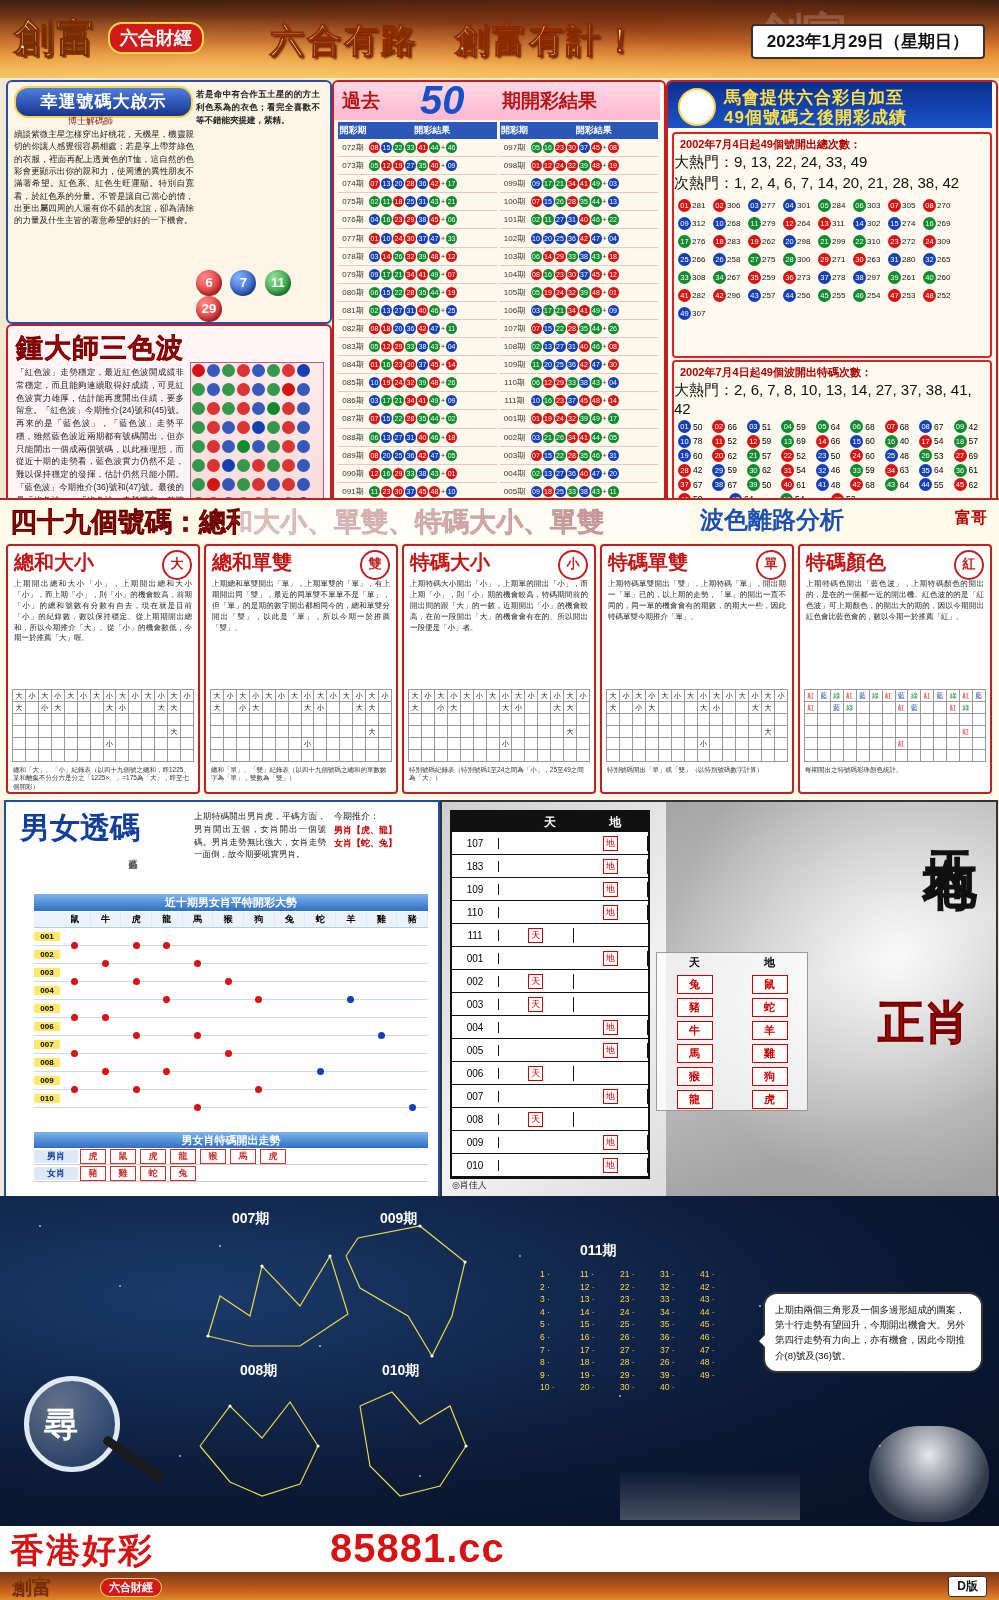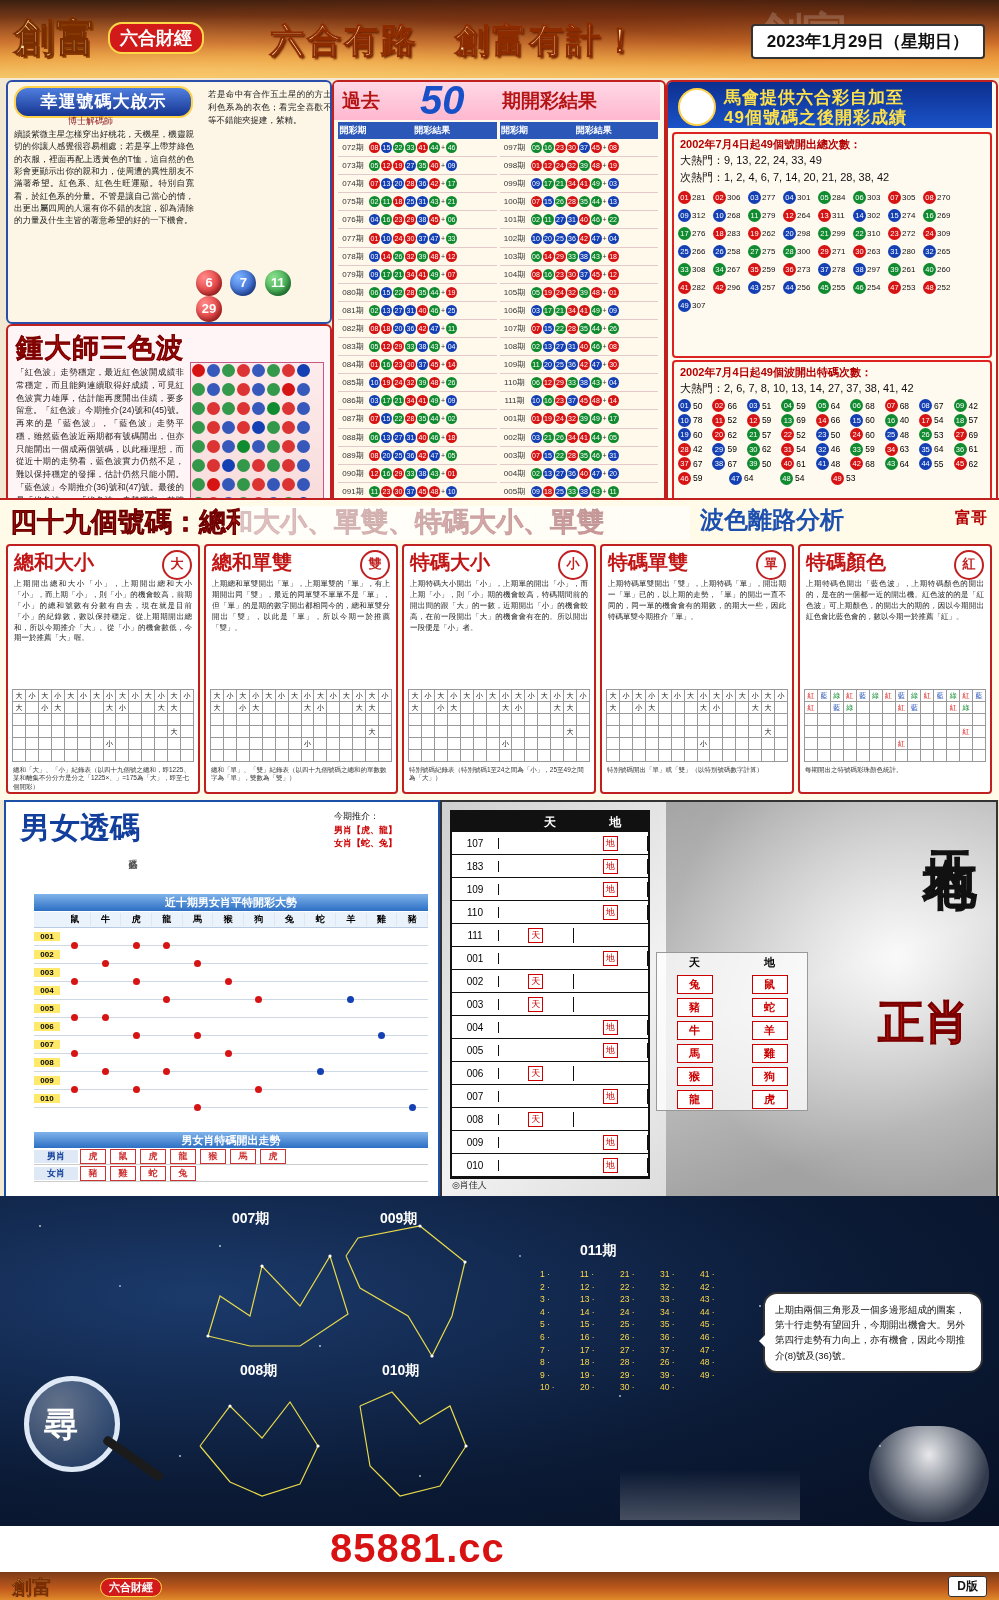--- a/index.html
+++ b/index.html
@@ -30,21 +30,21 @@
   .panel{position:absolute;background:#fff;border:2px solid #c02020;border-radius:6px;overflow:hidden;}
 
   
   .p-lucky{left:6px;top:2px;width:322px;height:240px;background:#fdf6e6;border:2px solid #2b4fa8;}
   .lucky-title{position:absolute;left:6px;top:4px;width:175px;height:28px;border-radius:14px;
     background:linear-gradient(180deg,#4f7fe0,#16348f);border:2px solid #ffd24a;color:#fff;font-size:17px;font-weight:bold;
     text-align:center;line-height:28px;letter-spacing:1px;}
   .lucky-sub{position:absolute;left:60px;top:33px;font-size:9px;color:#8a1616;}
   .lucky-body{position:absolute;left:6px;top:46px;width:180px;height:150px;font-size:8.5px;line-height:1.45;color:#222;
     text-align:justify;}
-  .lucky-right{position:absolute;left:200px;top:6px;width:124px;height:180px;font-size:8.5px;line-height:1.5;color:#222;text-align:justify;}
+  .lucky-right{position:absolute;left:188px;top:6px;width:124px;height:180px;font-size:8.5px;line-height:1.5;color:#222;text-align:justify;font-weight:bold;}
   .balls{position:absolute;left:188px;top:188px;width:130px;height:34px;}
   .ball{display:inline-block;width:26px;height:26px;border-radius:50%;color:#fff;font-size:13px;font-weight:bold;
     text-align:center;line-height:26px;margin-right:4px;box-shadow:inset -2px -3px 5px rgba(0,0,0,.35);}
   .b-red{background:radial-gradient(circle at 32% 28%,#ff8a8a,#d61414);}
   .b-blue{background:radial-gradient(circle at 32% 28%,#7fb4ff,#1440b4);}
   .b-green{background:radial-gradient(circle at 32% 28%,#8ce08c,#118b2f);}
 
   .p-zhong{left:6px;top:246px;width:322px;height:248px;background:#fff4f6;border:2px solid #c02020;}
   .zhong-title{position:absolute;left:8px;top:4px;font-size:27px;font-weight:bold;color:#c21616;
     -webkit-text-stroke:.5px #7a0000;letter-spacing:1px;}
@@ -74,21 +74,21 @@
   .nb{width:11px;height:11px;border-radius:50%;color:#fff;font-size:7px;line-height:11px;text-align:center;display:inline-block;}
 
   
   .p-49{left:666px;top:2px;width:328px;height:492px;background:#fffdf2;border:2px solid #c02020;}
   .p49-hd{position:absolute;left:0;top:0;width:324px;height:46px;background:linear-gradient(180deg,#0d2f8e,#1a53c8);}
   .p49-hd-line1{position:absolute;left:56px;top:4px;color:#ffe24a;font-size:17px;font-weight:bold;letter-spacing:1px;}
   .p49-hd-line2{position:absolute;left:56px;top:24px;color:#ffe24a;font-size:17px;font-weight:bold;letter-spacing:1px;}
   .p49-logo{position:absolute;left:10px;top:6px;width:34px;height:34px;border-radius:50%;background:#fff;border:2px solid #ffd24a;}
   .p49-sec{position:absolute;left:4px;width:316px;border:2px solid #d22;border-radius:4px;background:#fffaf0;}
   .p49-t{font-size:11px;font-weight:bold;color:#b40000;padding:3px 6px 0;}
-  .p49-hot{font-size:11px;color:#111;padding:1px 6px;}
+  .p49-hot{font-size:15px;color:#111;padding:1px 0;}
   .grid49{padding:3px 4px;display:flex;flex-wrap:wrap;gap:1px;}
   .cell49{width:34px;height:17px;font-size:8px;display:flex;align-items:center;gap:1px;}
   .cell49 .cn{width:13px;height:13px;border-radius:50%;color:#fff;font-size:7.5px;line-height:13px;text-align:center;}
   .cell49 .cv{font-size:8px;color:#111;}
   .tbl-rows{padding:2px 4px;}
   .trow{display:flex;gap:2px;margin-bottom:1.5px;}
   .tcell{display:flex;align-items:center;gap:2px;width:49px;font-size:8.5px;}
   .tcell .cn{width:13px;height:13px;border-radius:50%;color:#fff;font-size:7.5px;line-height:13px;text-align:center;}
 
   
@@ -1800,20 +1800,21 @@
           <div class="an-f">每期開出之特號碼彩珠顏色統計。</div>
         </div>
       </div>
   </div>
 
   <div class="row3">
 
     <div class="p-nan">
       <div class="nan-logo">男女透碼</div>
       <div class="nan-sub">碼必贏</div>
+      <div class="nan-text">上期特碼開出男肖虎，平碼方面，男肖開出五個，女肖開出一個號碼。男肖走勢無比強大，女肖走勢一面倒，故今期要吼實男肖。</div>
       <div class="nan-pred">
         <div>今期推介：</div>
         <div class="pred-red">男肖【虎、龍】</div>
         <div class="pred-red">女肖【蛇、兔】</div>
       </div>
       <div class="nan-tblhd">近十期男女肖平特開彩大勢</div>
       <div class="nan-tbl" id="nan-tbl">
           <div class="zhead">
             <div class="ri"></div>
             <div class="nt-c">鼠</div>
@@ -2272,20 +2273,21 @@
         <div>49 ·</div>
       </div>
 
     <div class="bubble">上期由兩個三角形及一個多邊形組成的圖案，第十行走勢有望回升，今期開出機會大。另外第四行走勢有力向上，亦有機會，因此今期推介(8)號及(36)號。</div>
     <div class="r4-sage"></div>
     <div class="r4-boat"></div>
   </div>
 
   <div class="footer">
     <div class="ft-red"></div>
+    <div class="ft-hk">香港好彩</div>
     <div class="ft-url">85881.cc</div>
     <div class="ft-bar"></div>
     <div class="ft-logo">創富</div>
     <div class="ft-pill">六合財經</div>
     <div class="ft-ver">D版</div>
   </div>
 
 </div>
 
 </body></html>

